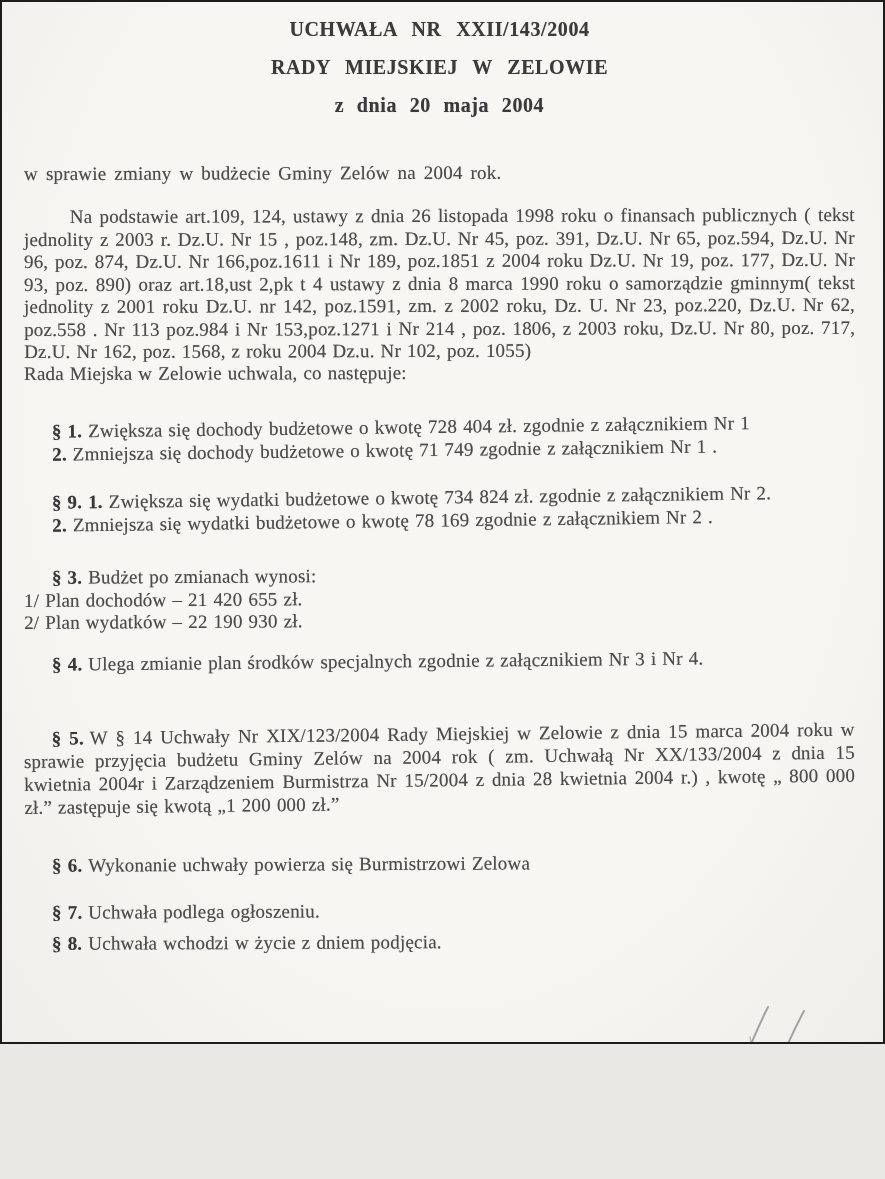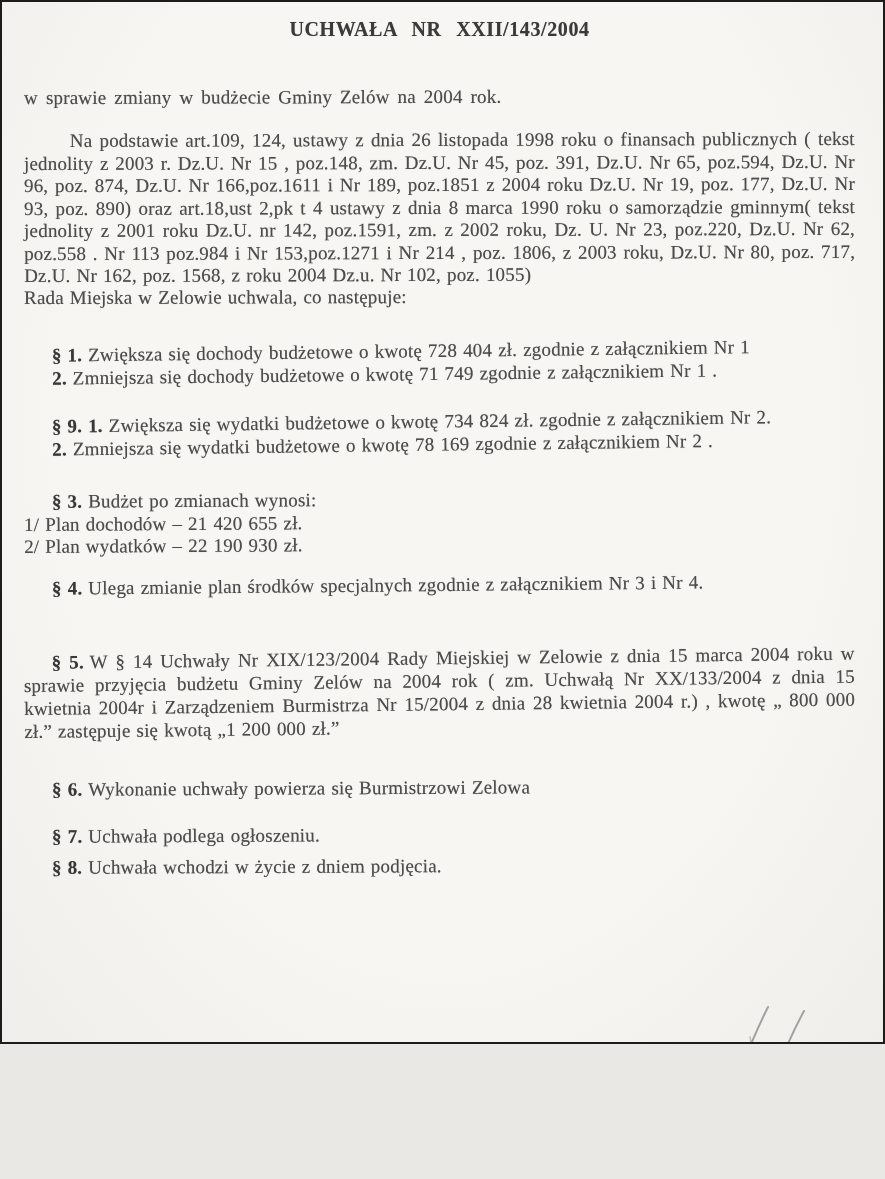--- a/index.html
+++ b/index.html
@@ -99,20 +99,22 @@
     pointer-events: none;
   }
 </style>
 </head>
 <body>
 
 <div class="page">
   <div class="content">
 
     <div class="doc-title t1">UCHWAŁA NR XXII/143/2004</div>
+    <div class="doc-title t2">RADY MIEJSKIEJ W ZELOWIE</div>
+    <div class="doc-title t3">z dnia 20 maja 2004</div>
 
     <div class="subject">w sprawie zmiany w budżecie Gminy Zelów na 2004 rok.</div>
 
     <div class="legal">Na podstawie art.109, 124, ustawy z dnia 26 listopada 1998 roku o finansach publicznych ( tekst jednolity z 2003 r. Dz.U. Nr 15 , poz.148, zm. Dz.U. Nr 45, poz. 391, Dz.U. Nr 65, poz.594, Dz.U. Nr 96, poz. 874, Dz.U. Nr 166,poz.1611 i Nr 189, poz.1851 z 2004 roku Dz.U. Nr 19, poz. 177, Dz.U. Nr 93, poz. 890) oraz art.18,ust 2,pk t 4 ustawy z dnia 8 marca 1990 roku o samorządzie gminnym( tekst jednolity z 2001 roku Dz.U. nr 142, poz.1591, zm. z 2002 roku, Dz. U. Nr 23, poz.220, Dz.U. Nr 62, poz.558 . Nr 113 poz.984 i Nr 153,poz.1271 i Nr 214 , poz. 1806, z 2003 roku, Dz.U. Nr 80, poz. 717, Dz.U. Nr 162, poz. 1568, z roku 2004 Dz.u. Nr 102, poz. 1055)</div>
     <div class="enacting">Rada Miejska w Zelowie uchwala, co następuje:</div>
 
     <div class="sec sec1">
       <div class="line">
         <span class="marker">§ 1.</span><span>Zwiększa się dochody budżetowe o kwotę 728 404 zł. zgodnie z załącznikiem Nr 1</span>
       </div>

